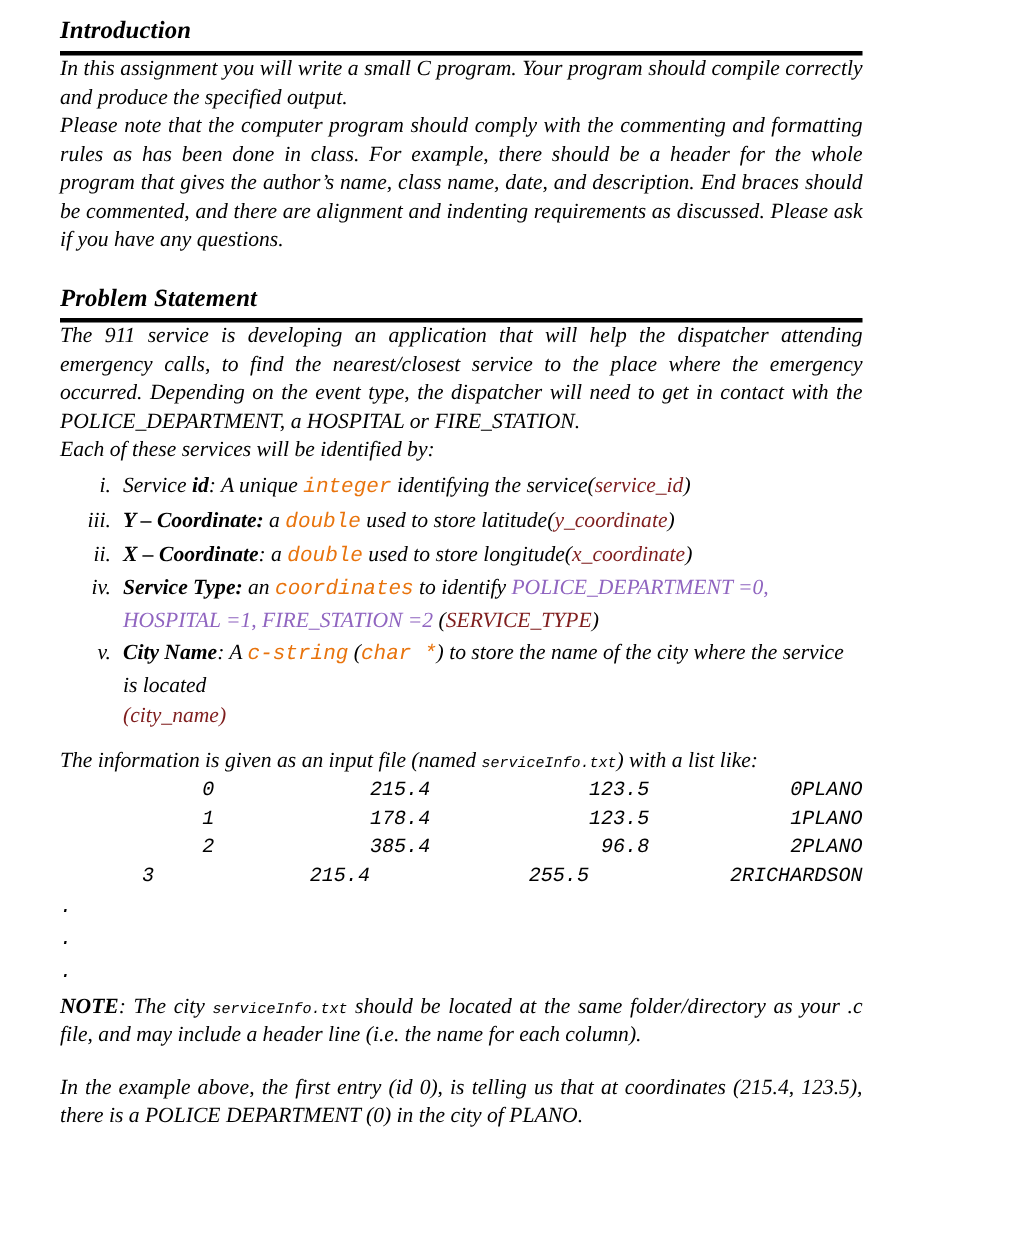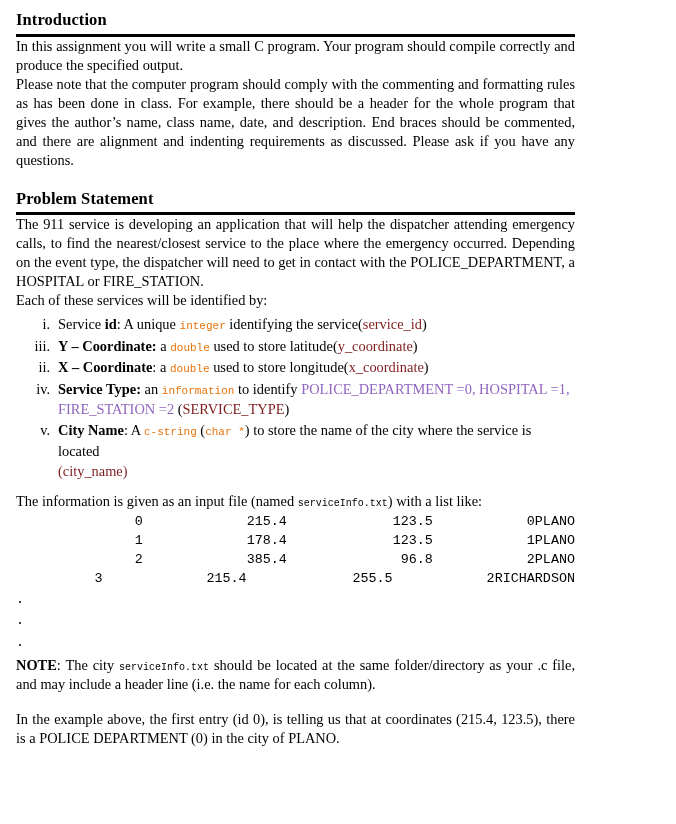--- a/index.html
+++ b/index.html
@@ -12,21 +12,22 @@
     height: 824px;
     font-family: "Liberation Serif", "DejaVu Serif", serif;
     color: #000000;
     overflow: hidden;
   }
   .page {
     position: relative;
     width: 596px;
     height: 824px;
     box-sizing: border-box;
-    padding: 0 21px 0 16px;
+    padding: 0 21px 0 40px;
+    font-style: italic;
   }
 
   
   .section-heading {
     font-family: "Liberation Serif", "DejaVu Serif", serif;
     font-weight: bold;
     font-size: 16.5px;
     letter-spacing: 0.1px;
     margin: 0;
     padding: 0;
@@ -54,21 +55,21 @@
   .para-gap-md { margin-top: 13px; }
   .para-gap-sm { margin-top: 0; }
 
   
   .mono {
     font-family: "Liberation Mono", "DejaVu Sans Mono", monospace;
     font-size: 10px;
   }
   .code-orange {
     font-family: "Liberation Mono", "DejaVu Sans Mono", monospace;
-    font-size: 11px;
+    font-size: 14px;
     color: #E8730C;
   }
   .ident-orange {
     color: #7f1d1d;
   }
   .enum-purple {
     color: #9065C0;
   }
 
   
@@ -150,21 +151,21 @@
       <span><b>Y – Coordinate:</b><span> a </span><span class="code-orange">double</span><span> used to store latitude(</span><span class="ident-orange">y_coordinate</span><span>)</span></span>
     </li>
 
     <li class="roman-item">
       <span class="roman-marker">ii.</span>
       <span><b>X – Coordinate</b><span>:  a </span><span class="code-orange">double</span><span> used to store longitude(</span><span class="ident-orange">x_coordinate</span><span>)</span></span>
     </li>
 
     <li class="roman-item">
       <span class="roman-marker">iv.</span>
-      <span><b>Service Type:</b><span> an </span><span class="code-orange">information</span><span> to identify </span><span class="enum-purple">POLICE_DEPARTMENT =0, HOSPITAL =1, FIRE_STATION =2</span><span> (</span><span class="ident-orange">SERVICE_TYPE</span><span>)</span></span>
+      <span><b>Service Type:</b><span> an </span><span class="code-orange">coordinates</span><span> to identify </span><span class="enum-purple">POLICE_DEPARTMENT =0, HOSPITAL =1, FIRE_STATION =2</span><span> (</span><span class="ident-orange">SERVICE_TYPE</span><span>)</span></span>
     </li>
 
     <li class="roman-item">
       <span class="roman-marker">v.</span>
       <span><b>City Name</b><span>: A </span><span class="code-orange">c-string</span><span> (</span><span class="code-orange">char *</span><span>) to store the name of the city where the service is located</span><br><span class="ident-orange">(</span><span class="ident-orange">city_name</span><span class="ident-orange">)</span></span>
     </li>
   </ul>
 
   <p class="body" style="margin-top:11px;"><span>The information is given as an input file (named </span><span class="mono">serviceInfo.txt</span><span>) with a list like:</span></p>
 

